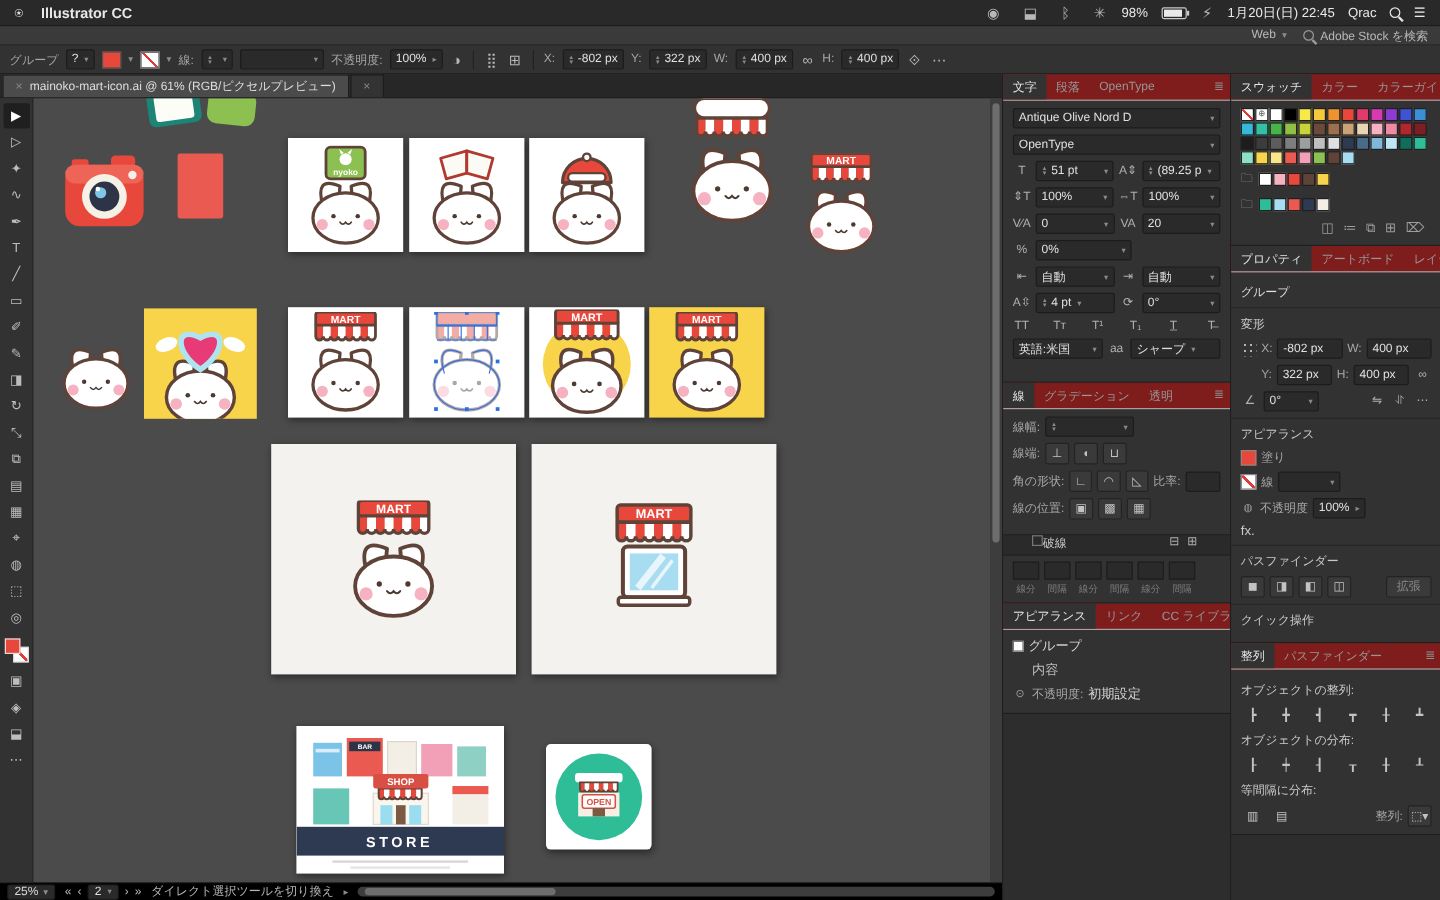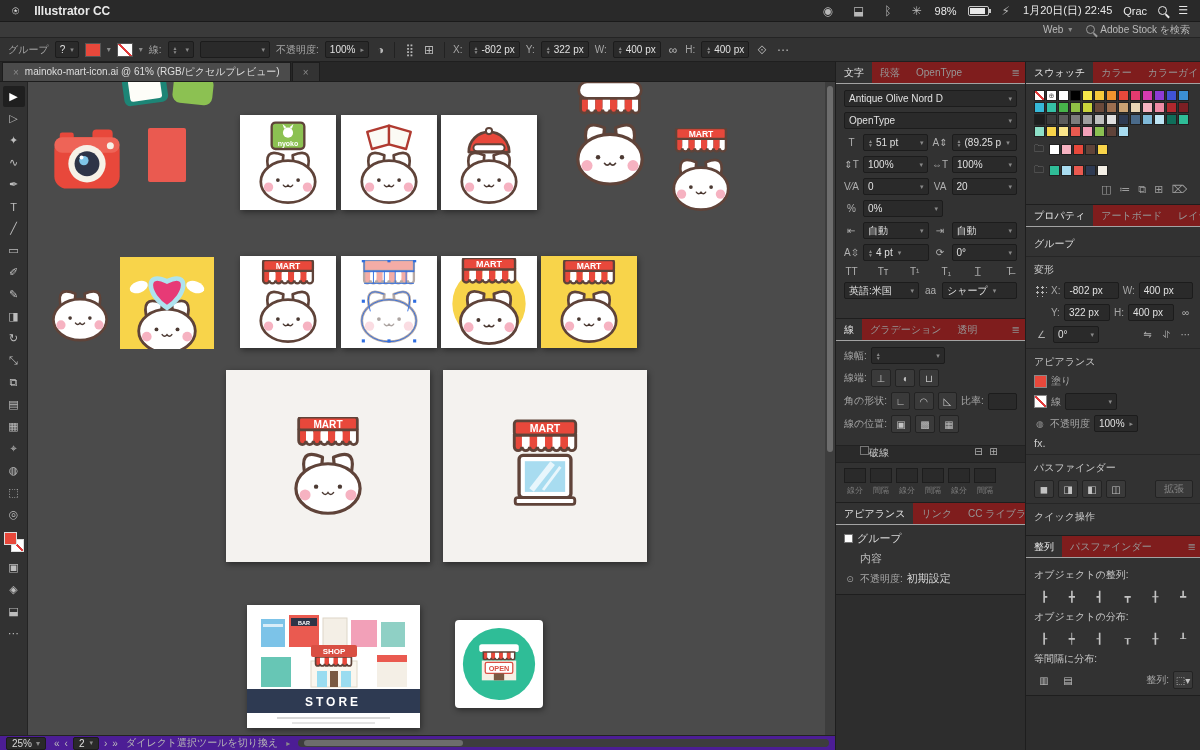--- a/index.html
+++ b/index.html
@@ -60,21 +60,21 @@
   .vsb-th{position:absolute;left:2px;right:2px;top:4px;height:56%;background:#6d6d6d;border-radius:4px}
 
   .ca{position:absolute}
   .ab{position:absolute;background:#fff;box-shadow:1px 2px 6px rgba(0,0,0,.45);display:flex;align-items:center;justify-content:center;overflow:hidden}
   .ab.big{background:#f4f2ef}
   .ab.yellow{background:#f8d44a}
   .stack{position:absolute;left:50%;top:50%;transform:translate(-50%,-50%)}
   .svgt{font-family:"Liberation Sans",sans-serif;font-weight:bold;fill:#fff;text-anchor:middle}
 
   
-  .statusbar{height:15px;background:#4c1d95;border-top:1px solid #232323;display:flex;align-items:center;gap:8px;padding:0 6px;font-size:10px}
+  .statusbar{height:15px;background:#000000;border-top:1px solid #232323;display:flex;align-items:center;gap:8px;padding:0 6px;font-size:10px}
   .zoom{display:flex;align-items:center;gap:4px;background:#2a2a2a;border:1px solid #1c1c1c;height:13px;padding:0 5px;border-radius:2px;color:#d8d8d8}
   .nav{display:flex;align-items:center;gap:5px;color:#bdbdbd}
   .abnum{height:13px;padding:0 5px}
   .hint{color:#b5b5b5;white-space:nowrap}
   .hsb{flex:1;height:8px;background:#3d3d3d;border-radius:4px;position:relative}
   .hsb-th{position:absolute;left:1%;width:30%;top:1px;bottom:1px;background:#6d6d6d;border-radius:4px}
 
   
   .panels{width:365px;background:#2d2d2d;border-left:1px solid #1e1e1e;display:flex}
   .col-a{width:190px;border-right:1px solid #1e1e1e;display:flex;flex-direction:column}

